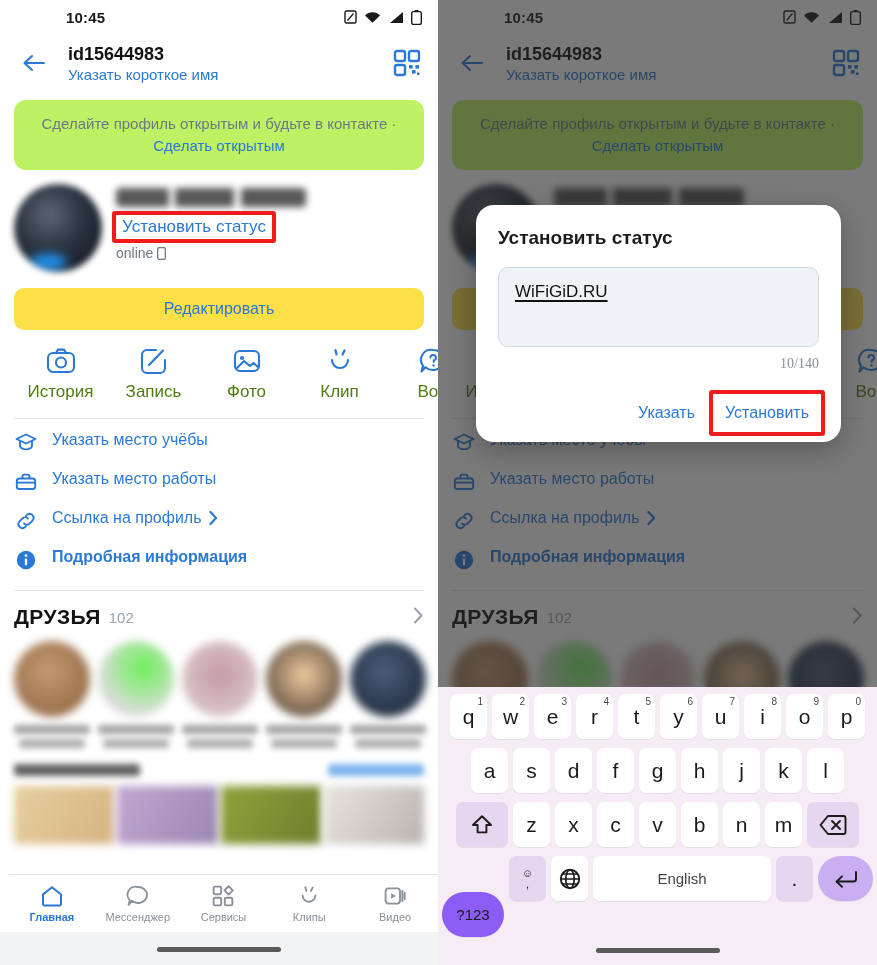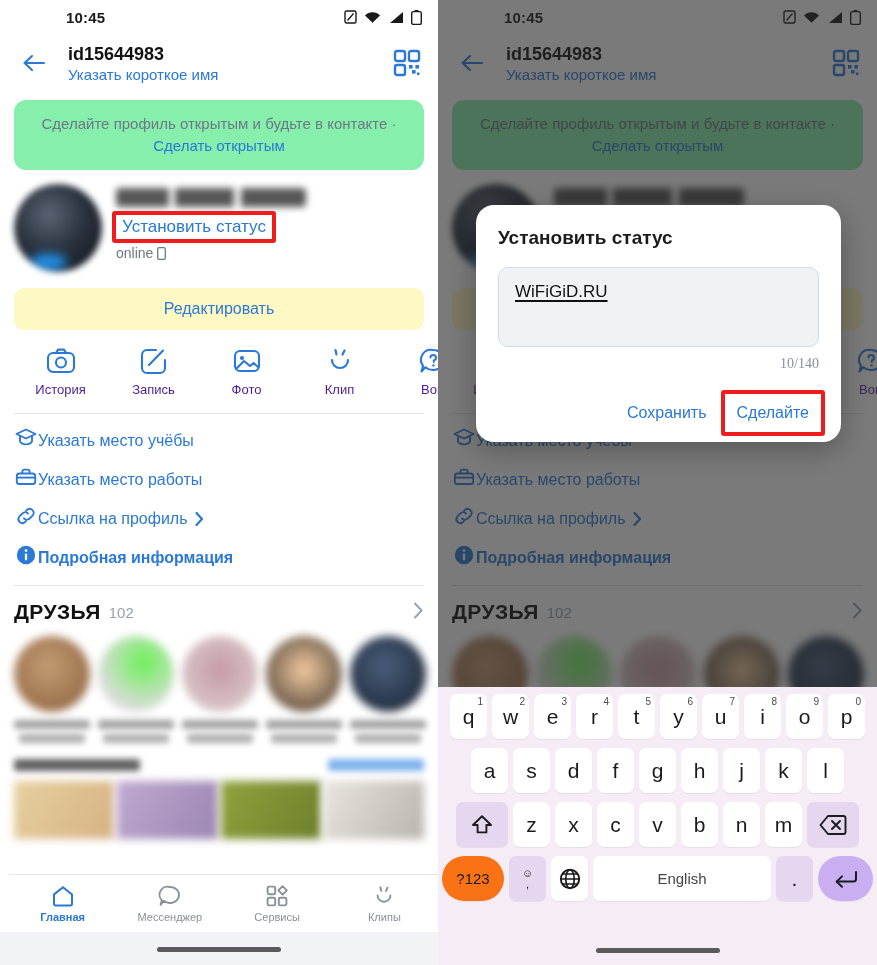--- a/index.html
+++ b/index.html
@@ -28,21 +28,21 @@
   
   .header { height: 58px; display: flex; align-items: center; padding: 0 14px; }
   .back-arrow { width: 40px; display: flex; align-items: center; justify-content: center; cursor: pointer; }
   .header-titles { margin-left: 14px; flex: 1; }
   .header-title { font-size: 18px; font-weight: 700; color: #121212; line-height: 22px; }
   .header-sub { font-size: 15px; color: #2a79d6; line-height: 19px; }
   .qr-btn { width: 34px; height: 34px; display: flex; align-items: center; justify-content: center; cursor: pointer; }
 
   
   .promo {
-    margin: 8px 14px 0; background: #86efac; border-radius: 12px;
+    margin: 8px 14px 0; background: #bef264; border-radius: 12px;
     padding: 13px 16px; text-align: center;
     font-size: 15px; line-height: 22px; color: #6d7885;
   }
   .promo a { color: #2a79d6; text-decoration: none; font-weight: 500; }
 
   
   .profile { display: flex; padding: 14px 14px 0; position: relative; }
   .avatar {
     width: 88px; height: 88px; border-radius: 50%;
     background: radial-gradient(circle at 40% 35%, #5b6472 0%, #2b3340 45%, #0d1117 100%);
@@ -64,35 +64,35 @@
     position: relative; z-index: 2; cursor: pointer;
   }
   .hl-box {
     position: absolute; border: 4px solid #f01b1b; border-radius: 3px;
     pointer-events: none; z-index: 3;
   }
   .online { font-size: 14px; color: #6d7885; margin-top: 5px; display: flex; align-items: center; gap: 4px; }
 
   
   .edit-btn {
-    margin: 16px 14px 0; background: #fef9c3; border-radius: 10px;
+    margin: 16px 14px 0; background: #fde047; border-radius: 10px;
     height: 42px; display: flex; align-items: center; justify-content: center;
     color: #2a79d6; font-size: 16px; font-weight: 500; cursor: pointer;
   }
 
   
   .actions { display: flex; padding: 16px 14px 10px; gap: 0; overflow: hidden; }
   .action { flex: none; width: 93px; display: flex; flex-direction: column; align-items: center; gap: 6px; cursor: pointer; }
-  .action-label { font-size: 13px; color: #4c1d95; font-weight: 500; white-space: nowrap; }
+  .action-label { font-size: 17px; color: #4d7c0f; font-weight: 500; white-space: nowrap; }
 
   .divider { height: 1px; background: #e3e5e8; margin: 6px 14px 0; }
 
   
   .info-list { padding: 12px 14px 12px; display: flex; flex-direction: column; gap: 15px; }
-  .info-row { display: flex; align-items: flex-end; cursor: pointer; }
+  .info-row { display: flex; align-items: flex-start; gap: 14px; cursor: pointer; }
   .info-text { font-size: 16px; color: #2a79d6; display: flex; align-items: center; gap: 7px; }
   .info-text.bold { font-weight: 600; }
 
   
   .friends-head { display: flex; align-items: center; padding: 14px 14px 0; }
   .friends-title { font-size: 21px; font-weight: 700; color: #121212; letter-spacing: .4px; }
   .friends-count { font-size: 15px; color: #99a2ad; margin-left: 8px; }
   .friends-head .chev { margin-left: auto; }
   .friends-row { display: flex; gap: 8px; padding: 12px 14px 0; }
   .friend { width: 76px; flex: none; text-align: center; cursor: pointer; }
@@ -153,21 +153,21 @@
     display: flex; align-items: center; justify-content: center;
     font-size: 21px; color: #1b1b1b; position: relative; cursor: pointer;
     box-shadow: 0 1px 0 rgba(0,0,0,.06);
   }
   .kb-row.r1 .key { width: 37px; }
   .kb-row.r2 { padding: 0 21px; }
   .kb-row.r2 .key { width: 37px; }
   .kb-row.r3 .key.letter { width: 37px; }
   .key .alt { position: absolute; top: 2px; right: 4px; font-size: 10px; color: #4a4a4a; }
   .key.mod { background: #e4d7ef; width: 52px; }
-  .key.sym { background: #f97316; width: 62px; border-radius: 23px; height: 45px; font-size: 15px; }
+  .key.sym { background: #8b5cf6; width: 62px; border-radius: 23px; height: 45px; font-size: 15px; margin-top: 36px; }
   .key.small { background: #e4d7ef; width: 37px; }
   .key.globe { background: #fff; width: 37px; }
   .key.space { background: #fff; flex: 1; max-width: 178px; font-size: 15px; color: #444; }
   .key.period { background: #e4d7ef; width: 37px; }
   .key.enter { background: #c9aef2; width: 55px; border-radius: 23px; }
   .key.emoji { font-size: 11px; flex-direction: column; line-height: 11px; }
   .kb-gesture { position:absolute; left:50%; transform:translateX(-50%); bottom:12px; width:124px; height:5px; border-radius:3px; background:#5a5a5a; }
 </style>
 </head>
 <body>
@@ -407,20 +407,29 @@
           <div class="nav-label">Сервисы</div>
         </div>
         <div class="nav-item">
           <svg width="24" height="24" viewBox="0 0 24 24">
               <path d="M5.6 11.4 a6.4 6.4 0 0 0 12.8 0" fill="none" stroke="#8a9099" stroke-width="1.9" stroke-linecap="round"></path>
               <path d="M9.2 6.9 L8.4 3.2" stroke="#8a9099" stroke-width="1.9" stroke-linecap="round"></path>
               <path d="M14 6.9 L15.6 3.6" stroke="#8a9099" stroke-width="1.9" stroke-linecap="round"></path>
             </svg>
           <div class="nav-label">Клипы</div>
         </div>
+        <div class="nav-item">
+          <svg width="24" height="24" viewBox="0 0 24 24">
+              <rect x="2.6" y="4.4" width="14.4" height="15.2" rx="3" fill="none" stroke="#8a9099" stroke-width="1.9"></rect>
+              <path d="M8.2 9.2 L12.8 12 L8.2 14.8 Z" fill="#8a9099"></path>
+              <path d="M19.4 7 V17" stroke="#8a9099" stroke-width="1.9" stroke-linecap="round"></path>
+              <path d="M21.6 9 V15" stroke="#8a9099" stroke-width="1.9" stroke-linecap="round"></path>
+            </svg>
+          <div class="nav-label">Видео</div>
+        </div>
       </div>
 
       <div class="gesture-area">
         <div class="gesture-bar"></div>
       </div>
     </div>
   </div>
 
   <div class="panel right">
     <div class="panel-inner">
@@ -622,23 +631,23 @@
 
       <div class="dim"></div>
 
       <div class="dialog">
         <div class="dialog-title">Установить статус</div>
         <div class="dialog-input">
           <span>WiFiGiD.RU</span>
         </div>
         <div class="counter">10/140</div>
         <div class="dialog-actions">
-          <div class="dlg-btn">Сохранить</div>
+          <div class="dlg-btn">Указать</div>
           <div style="position:relative;">
-            <div class="dlg-btn">Сделайте</div>
+            <div class="dlg-btn">Установить</div>
             <div class="hl-box" style="left:-6px;top:-8px;right:-6px;bottom:-8px;"></div>
           </div>
         </div>
       </div>
 
       <div class="keyboard">
         <div class="kb-row r1">
           <div class="key">
               <span class="alt">1</span>
               <span>q</span>

